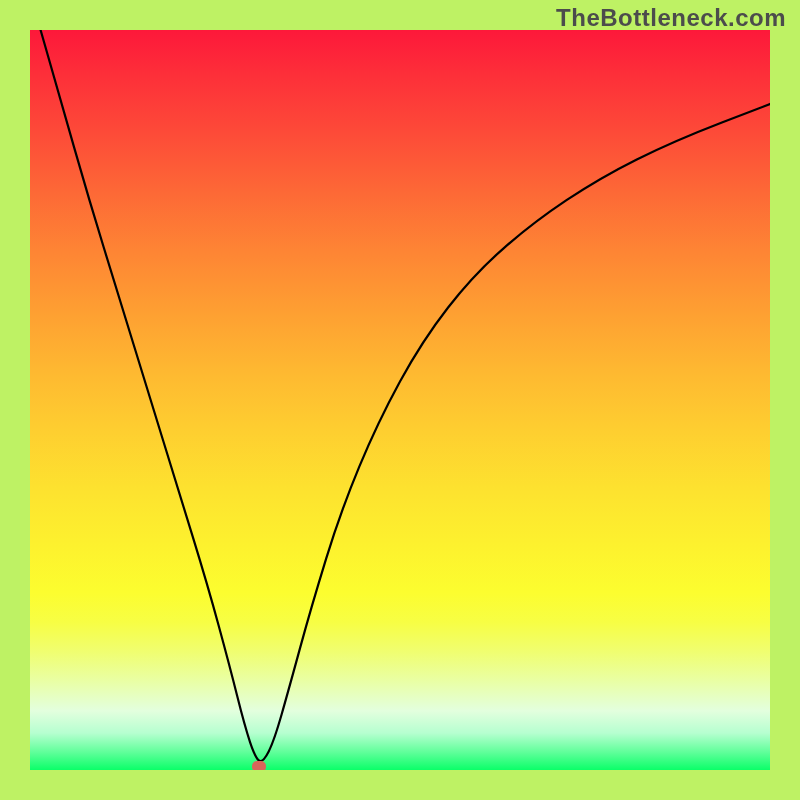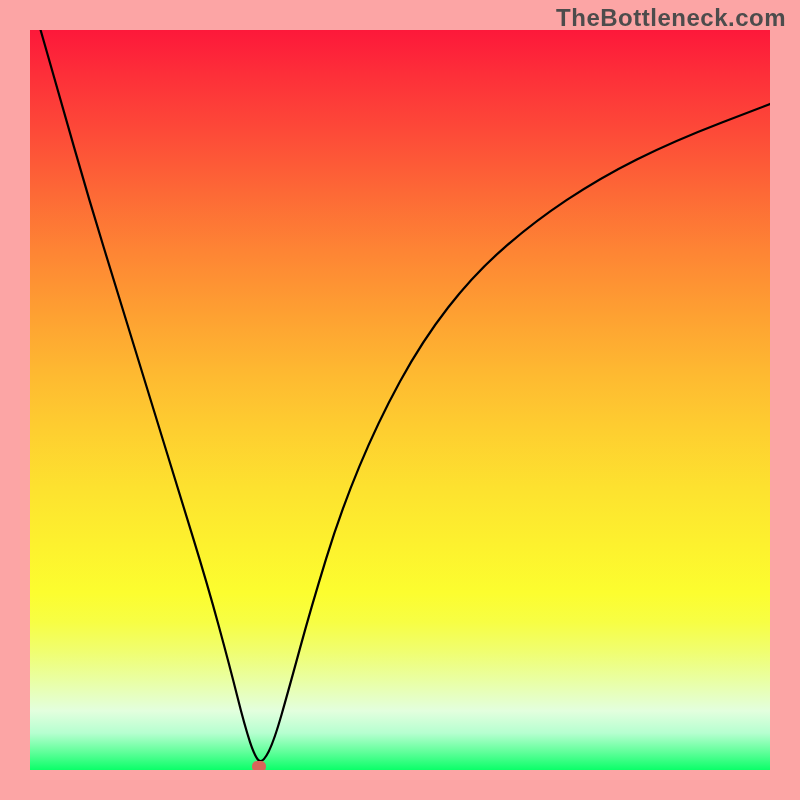--- a/index.html
+++ b/index.html
@@ -8,21 +8,21 @@
     width: 800px;
     height: 800px;
     overflow: hidden;
     background: #000;
     font-family: Arial, Helvetica, sans-serif;
   }
   .frame {
     position: relative;
     width: 800px;
     height: 800px;
-    background: #fca5a5;
+    background: #bef264;
   }
   .watermark {
     position: absolute;
     top: 4px;
     right: 14px;
     color: #4c4c4c;
     font-size: 24px;
     font-weight: 600;
     letter-spacing: 0.5px;
     z-index: 4;

